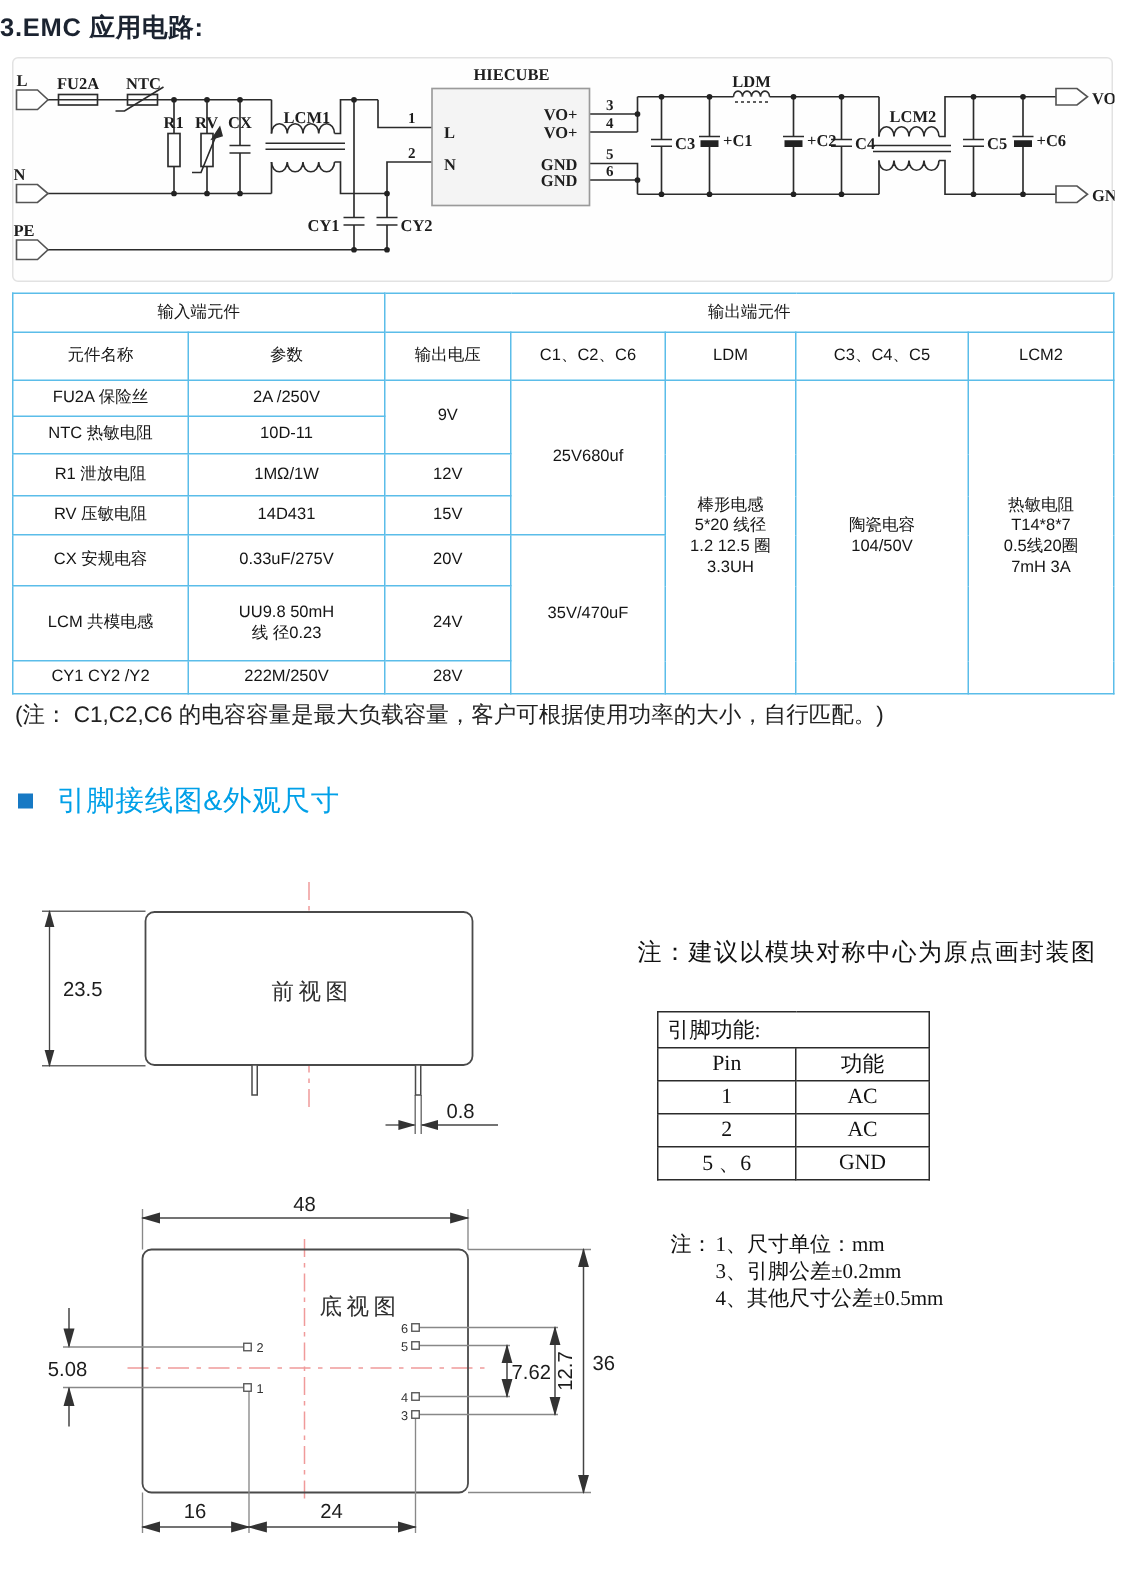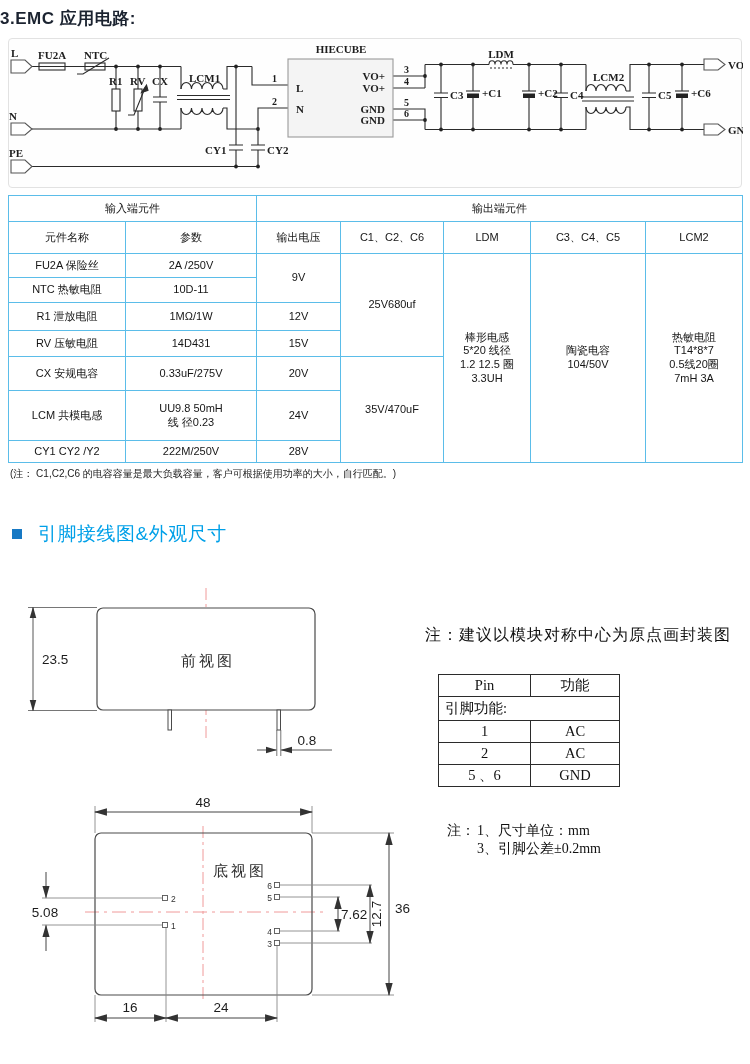--- a/index.html
+++ b/index.html
@@ -14,21 +14,21 @@
 
   
   .clbl  { font:600 11px "Liberation Serif", serif; fill:#1d1d1d; }
   .cpin  { font:600 10px "Liberation Serif", serif; fill:#1d1d1d; }
 
   
   #spec-table { position:absolute; left:8px; top:195px; border-collapse:collapse;
                 table-layout:fixed; width:734px; }
   #spec-table td { border:1.4px solid #5bbde9; text-align:center; vertical-align:middle;
                    font-size:11px; color:#151515; padding:0 2px; line-height:1.25; }
-  .table-note { position:absolute; left:10px; top:467px; font-size:10px; color:#222; }
+  .table-note { position:absolute; left:10px; top:467px; font-size:15px; color:#222; }
 
   .section-heading { position:absolute; left:12px; top:521px; display:flex; align-items:center; }
   .section-heading .bullet { width:10px; height:10px; background:#1779c4; display:inline-block; margin-right:16px; }
   .section-heading .txt { font-size:19px; color:#00a0e8; letter-spacing:0.5px; }
 
   
   .dim   { font:13.5px "Liberation Sans", sans-serif; fill:#1c1c1c; }
   .vlabel{ font:15px "Liberation Serif", serif; fill:#2e2e2e; letter-spacing:3px; }
   .pnum  { font:8.5px "Liberation Sans", sans-serif; fill:#333; }
 
@@ -314,26 +314,26 @@
 
   <div class="pkg-note">注：建议以模块对称中心为原点画封装图</div>
 
   <table id="pin-table">
     <colgroup>
         <col style="width:92px">
         <col style="width:89px">
       </colgroup>
     <tbody>
         <tr>
+          <td class="title" colspan="2">引脚功能:</td>
+        </tr>
+    <tr>
       <td>Pin</td>
       <td>功能</td>
     </tr>
-    <tr>
-          <td class="title" colspan="2">引脚功能:</td>
-        </tr>
     <tr>
       <td>1</td>
       <td>AC</td>
     </tr>
     <tr>
       <td>2</td>
       <td>AC</td>
     </tr>
     <tr>
       <td>5 、6</td>
@@ -404,15 +404,19 @@
 
   <div class="dim-notes">
     <div class="row">
       <span class="prefix">注：</span>
       <span>1、尺寸单位：mm</span>
     </div>
     <div class="row">
         <span class="prefix"></span>
         <span>3、引脚公差±0.2mm</span>
       </div>
+    <div class="row">
+        <span class="prefix"></span>
+        <span>4、其他尺寸公差±0.5mm</span>
+      </div>
   </div>
 
 </div>
 
 </body></html>

